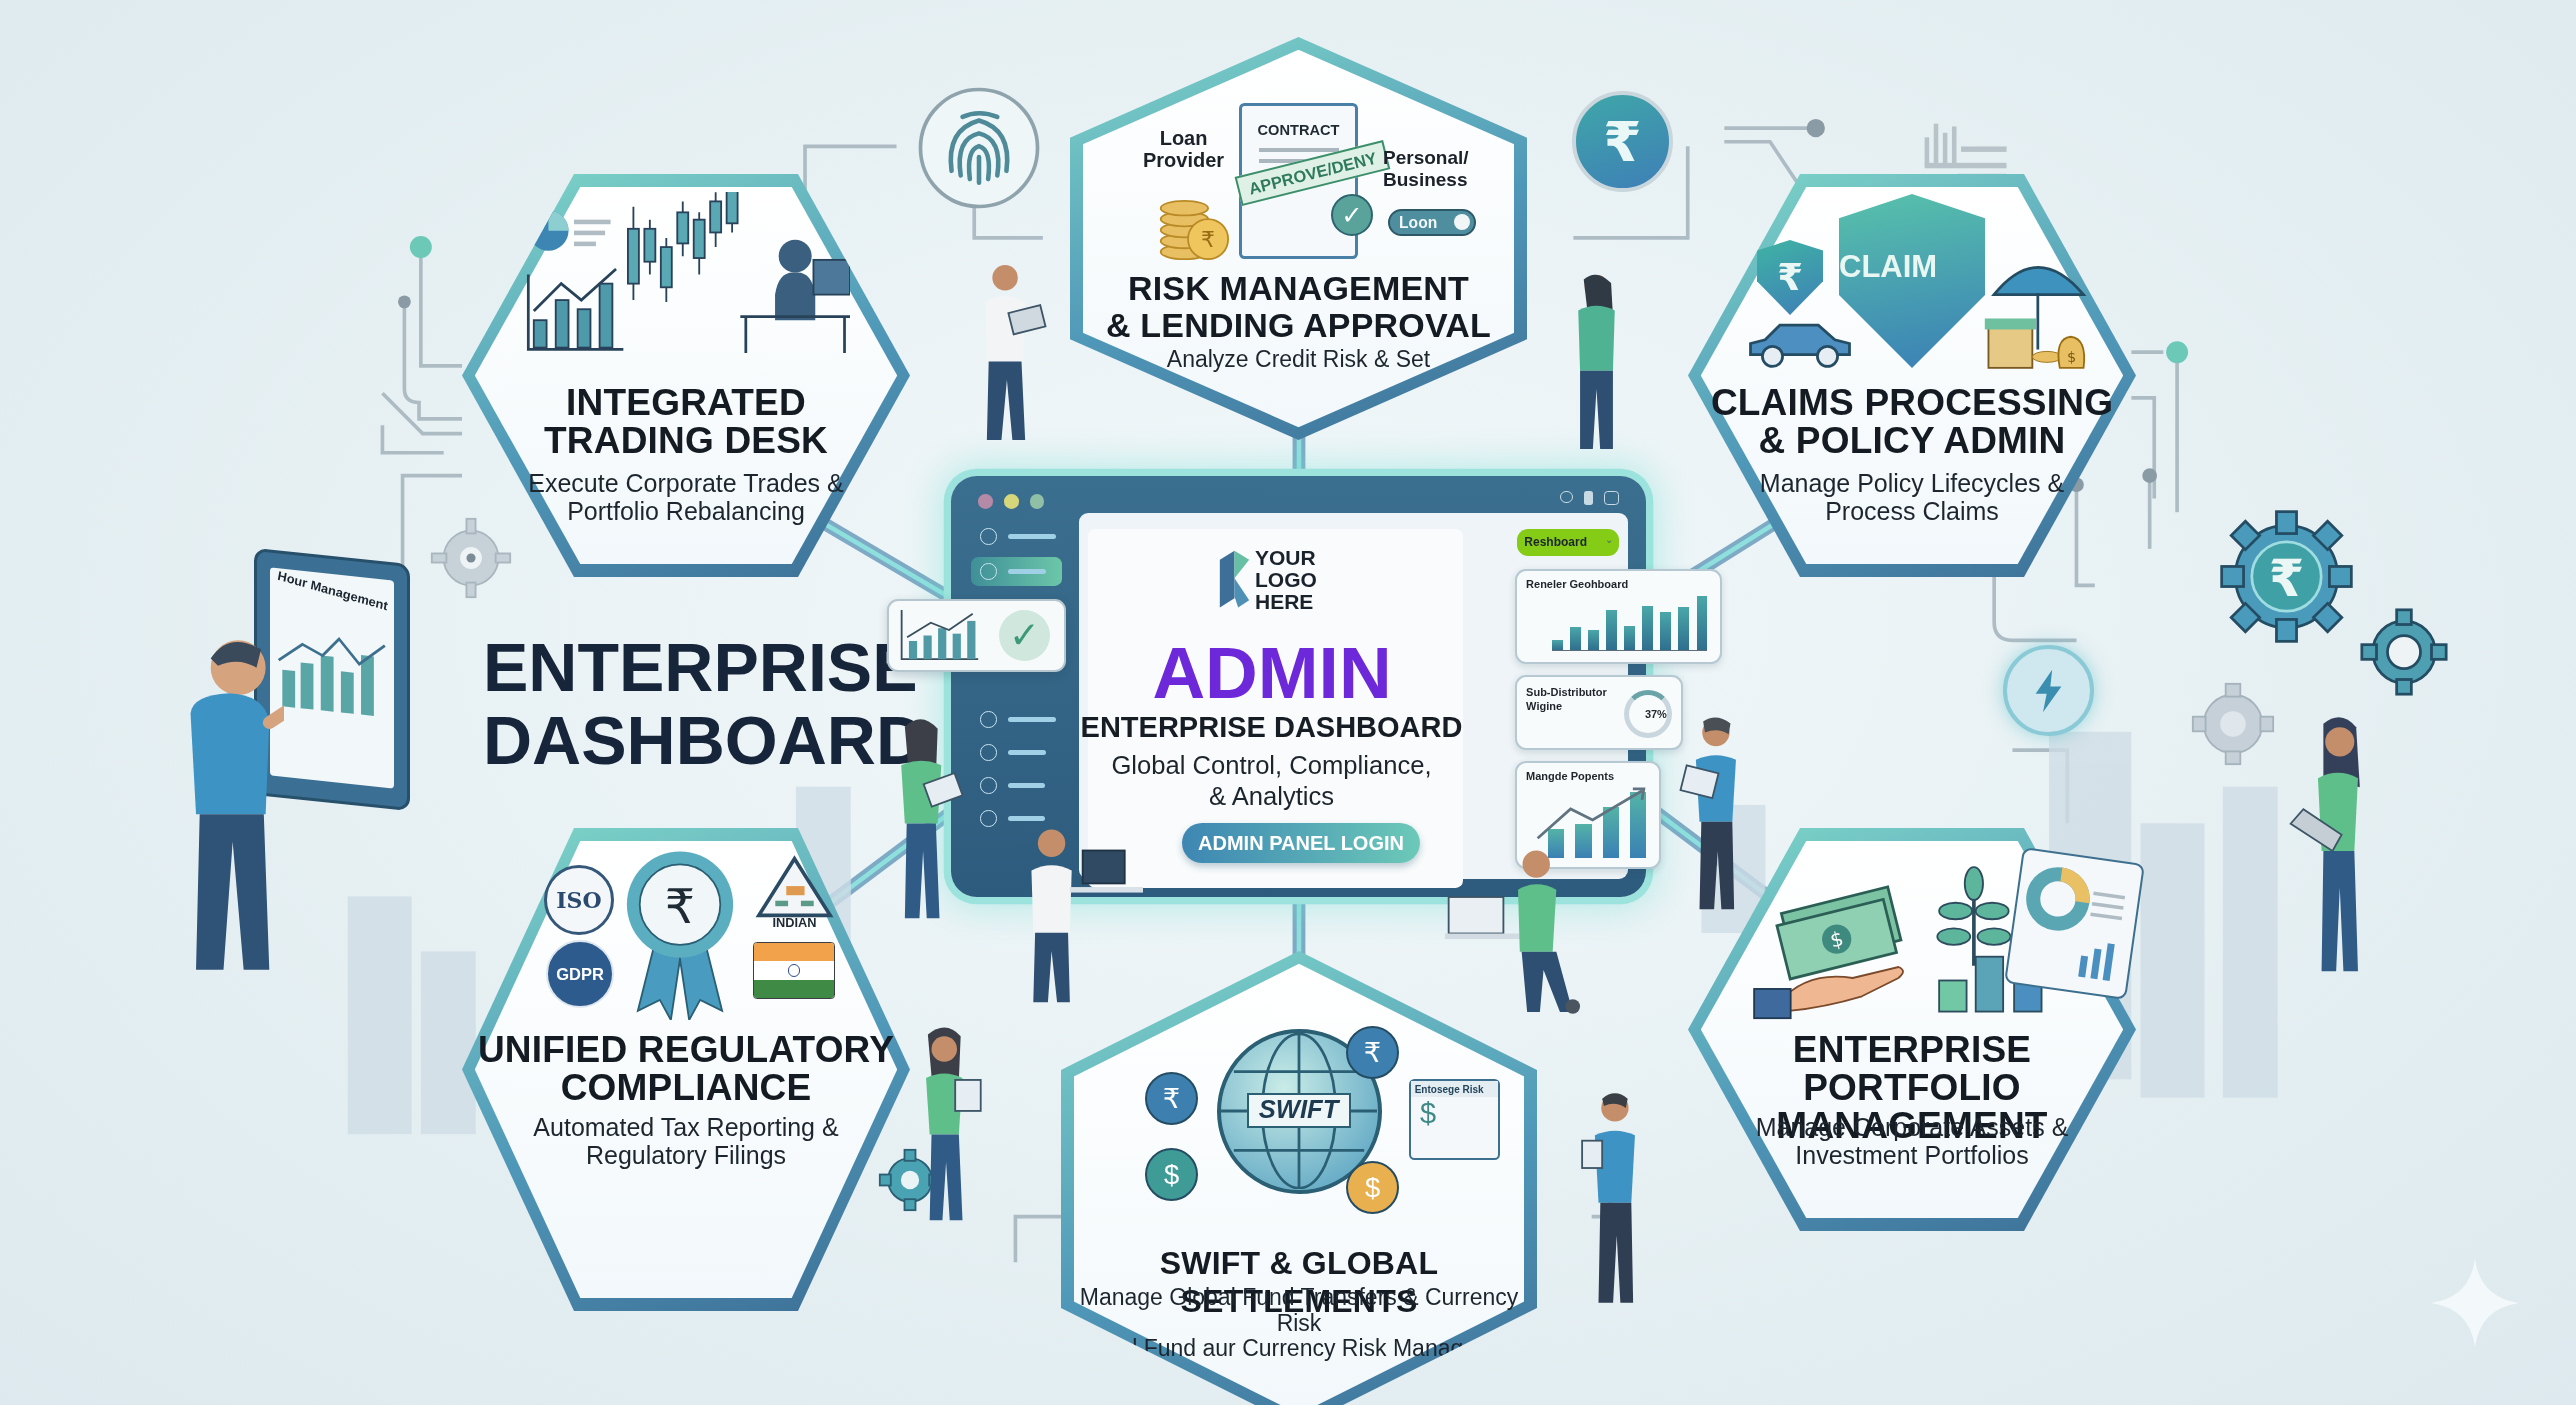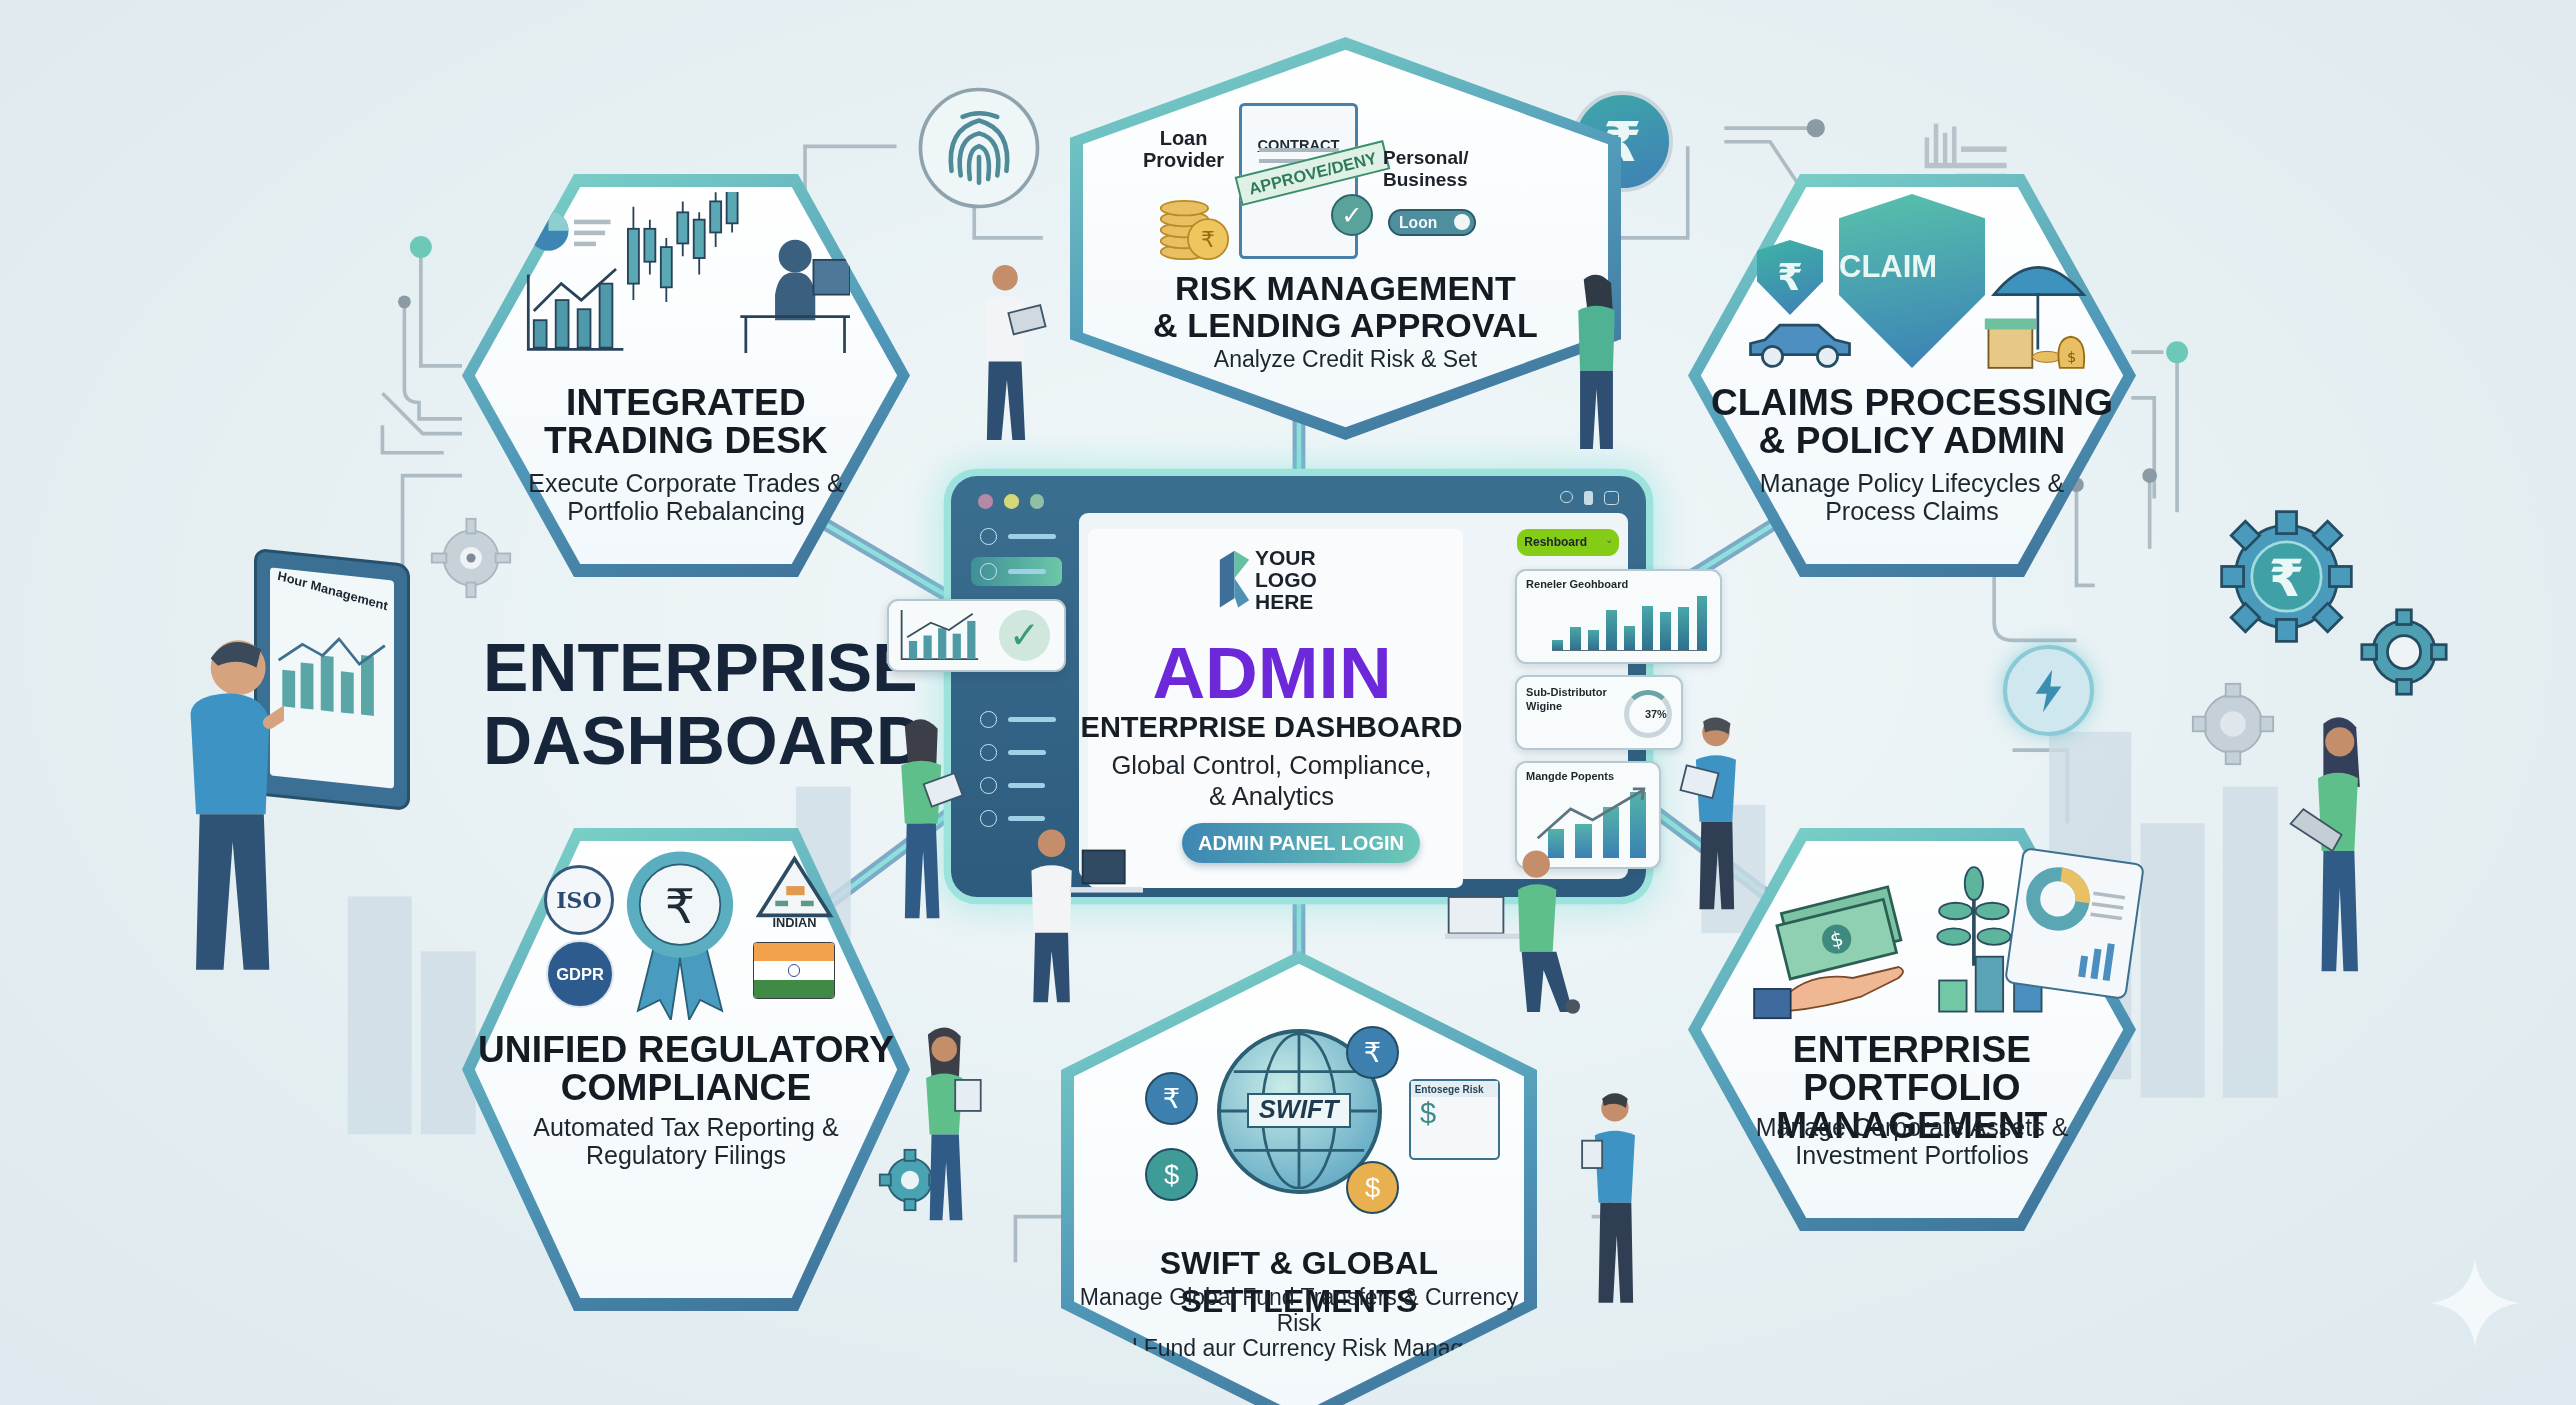--- a/index.html
+++ b/index.html
@@ -335,41 +335,41 @@
   <div class="card-title" style="top:210px;">
     <div>INTEGRATED</div>
     <div>TRADING DESK</div>
   </div>
   <div class="card-sub" style="top:295px;">
     <div>Execute Corporate Trades &amp;</div>
     <div>Portfolio Rebalancing</div>
   </div>
 </div>
 
-<div class="hex hex-outer pointy" style="left:1070px;top:37px;width:551px;height:403px;">
+<div class="hex hex-outer pointy" style="left:1070px;top:37px;width:457px;height:403px;">
   <div class="hex-inner"></div>
   <div class="abs" style="left:73px;top:90px;font-size:20px;font-weight:600;line-height:22px;text-align:center;color:#1b2229;">
     <div>Loan</div>
     <div>Provider</div>
   </div>
   <div class="abs" style="left:87px;top:142px;width:73px;height:82px;">
     <svg viewBox="0 0 80 90" width="73" height="82">
         <g fill="#e8c063" stroke="#b98a25" stroke-width="2">
           <ellipse cx="30" cy="80" rx="26" ry="8"></ellipse>
           <ellipse cx="30" cy="68" rx="26" ry="8"></ellipse>
           <ellipse cx="30" cy="56" rx="26" ry="8"></ellipse>
           <ellipse cx="30" cy="44" rx="26" ry="8"></ellipse>
           <ellipse cx="30" cy="32" rx="26" ry="8"></ellipse>
         </g>
         <circle cx="56" cy="66" r="22" fill="#efc55e" stroke="#b98a25" stroke-width="2"></circle>
         <text x="56" y="75" font-size="24" text-anchor="middle" fill="#9a6d14" font-family="DejaVu Sans, sans-serif">₹</text>
       </svg>
   </div>
   <div class="abs" style="left:169px;top:66px;width:119px;height:156px;background:#f5f9fb;border:3.7px solid #4a7fa6;border-radius:5.5px;">
-    <div class="abs" style="left:0;right:0;top:31px;text-align:center;font-weight:700;font-size:14.6px;color:#1f2a33;text-decoration:underline;">CONTRACT</div>
+    <div class="abs" style="left:0;right:0;top:16px;text-align:center;font-weight:700;font-size:14.6px;color:#1f2a33;">CONTRACT</div>
     <div class="abs" style="left:16.5px;right:16.5px;top:42px;height:3.7px;background:#aab6bd;"></div>
     <div class="abs" style="left:16.5px;right:16.5px;top:53px;height:3.7px;background:#aab6bd;"></div>
   </div>
   <div class="abs" style="left:166px;top:121px;padding:3.7px 9.1px;border:2.7px solid #3c8f6a;background:#dff1e6;color:#2f7a5c;font-weight:700;font-size:16.5px;transform:rotate(-14deg);">APPROVE/DENY</div>
   <div class="abs" style="left:261px;top:157px;width:42px;height:42px;border-radius:50%;background:#5aa39b;border:2.7px solid #2c6570;color:#fff;font-size:25.6px;display:flex;align-items:center;justify-content:center;">✓</div>
   <div class="abs" style="left:313px;top:110px;font-size:19px;line-height:22px;font-weight:600;color:#1b2229;">
     <div>Personal/</div>
     <div>Business</div>
   </div>
   <div class="abs" style="left:318px;top:172px;width:88px;height:27.4px;border-radius:13.7px;background:#4f8e9e;border:2.7px solid #2d5868;color:#f2f8f8;font-size:15.6px;font-weight:700;display:flex;align-items:center;padding-left:9.1px;">

